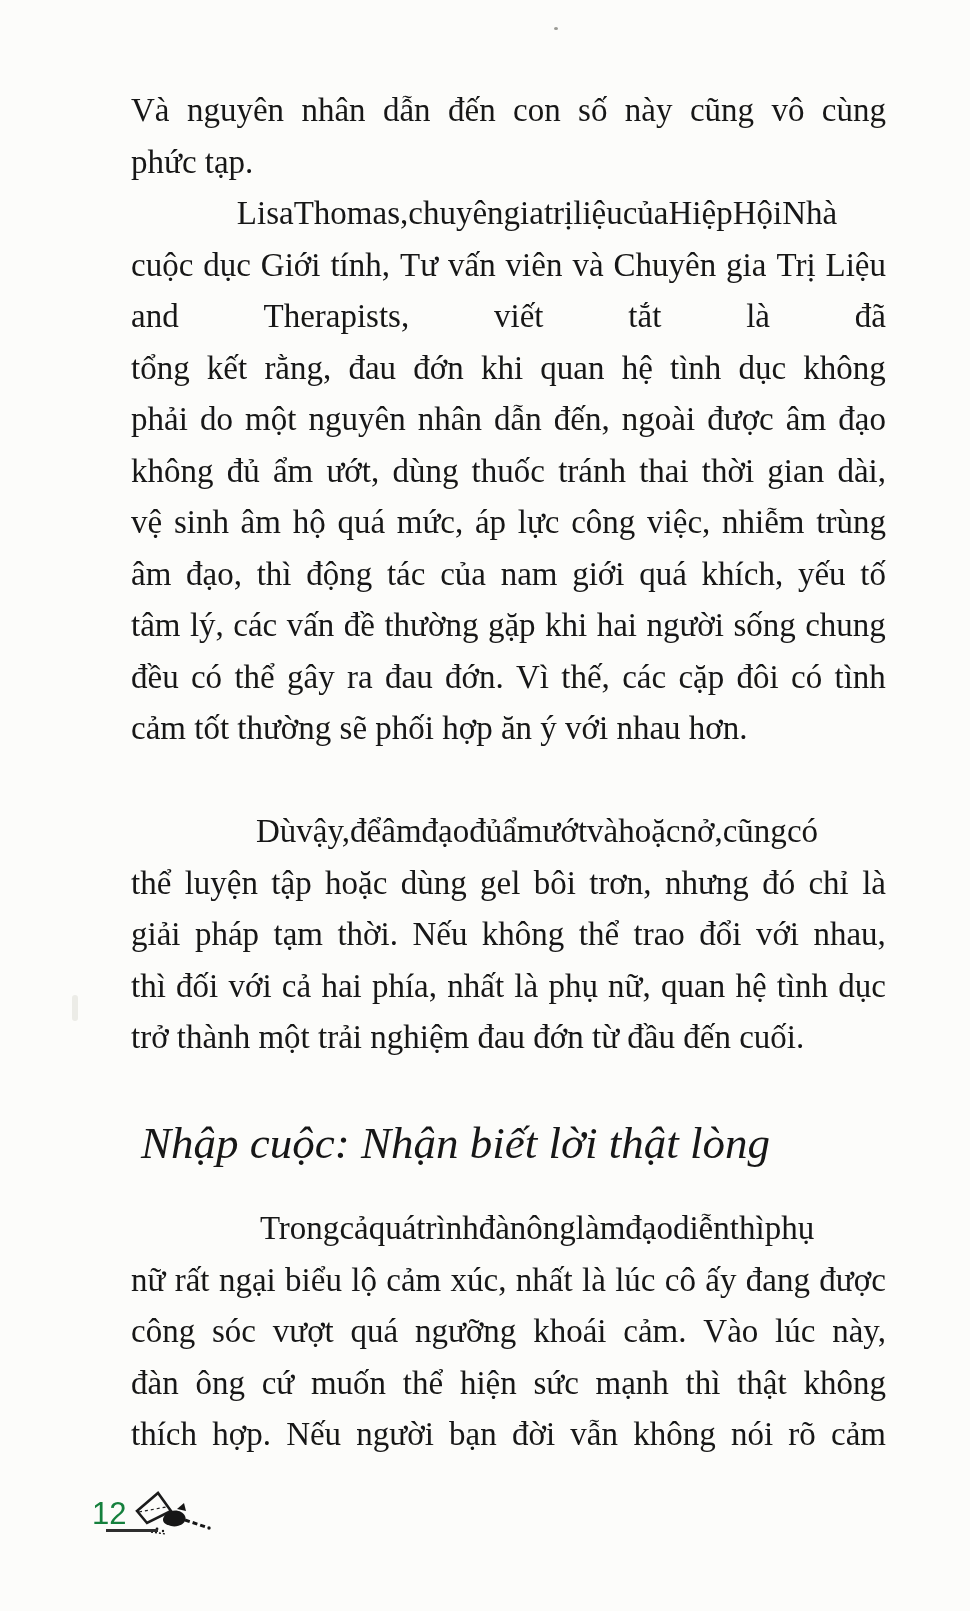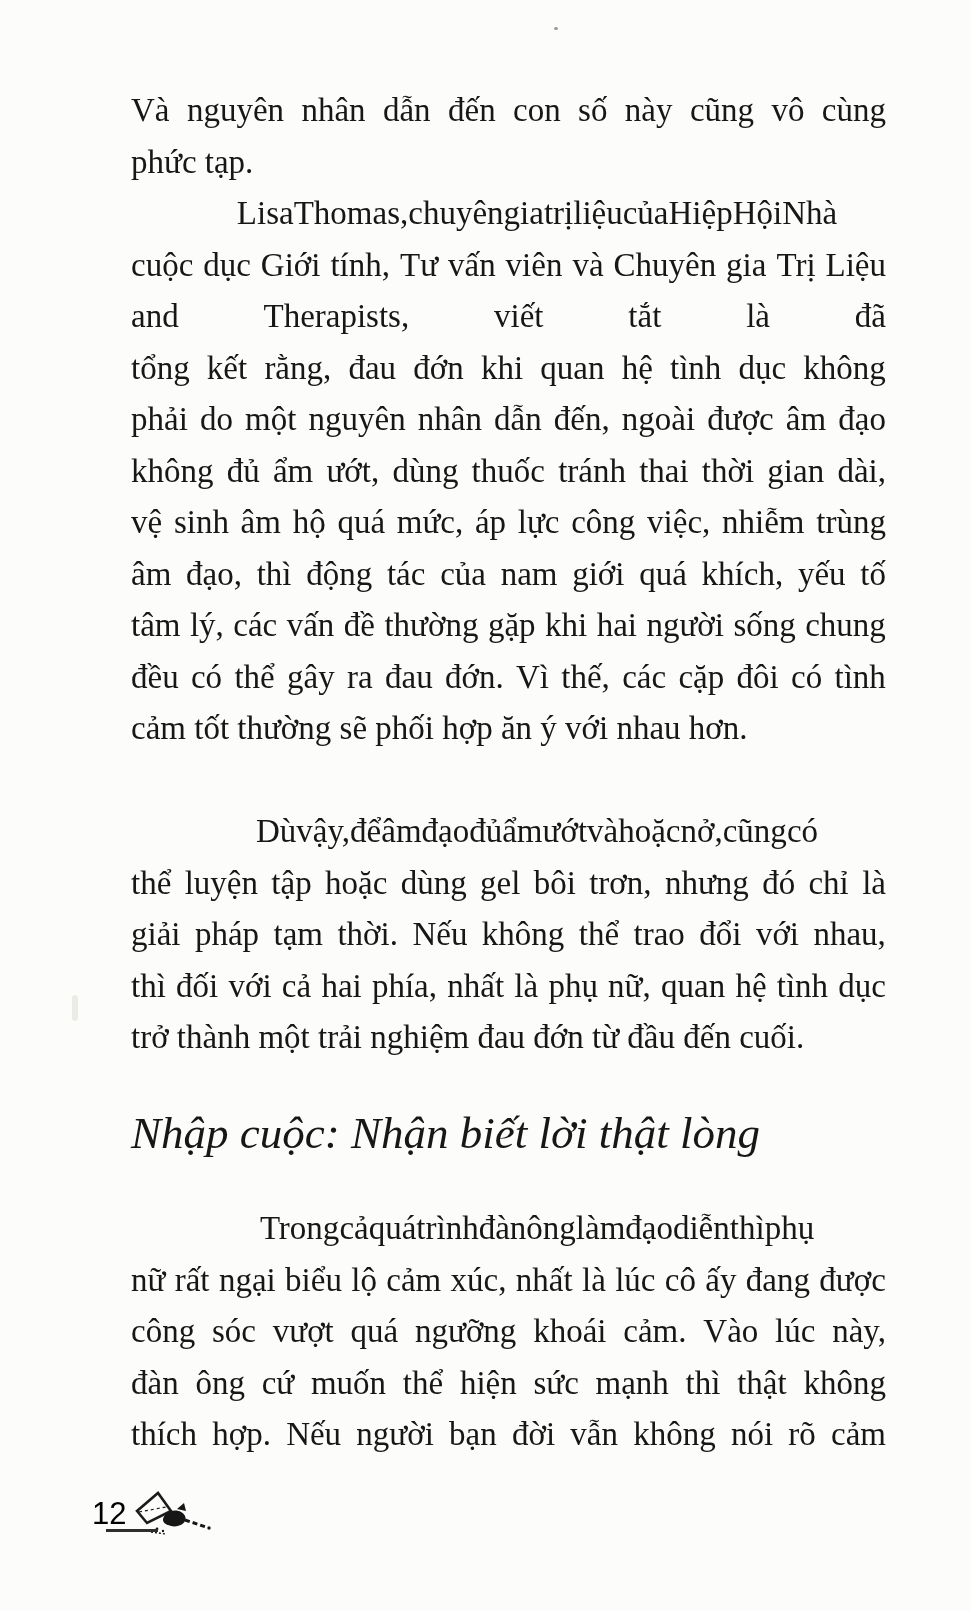--- a/index.html
+++ b/index.html
@@ -22,29 +22,29 @@
   .line.just{
     display:flex;justify-content:space-between;
   }
   .line.ind{
     padding-left:57px;
     justify-content:center;
   }
   .heading{
     position:absolute;left:131px;top:1104px;width:780px;
     font-size:45px;font-style:italic;font-weight:500;
-    line-height:58px;margin:0;white-space:nowrap;
+    line-height:58px;margin:10px;white-space:nowrap;
   }
   .footer{
     position:absolute;left:92px;top:1496px;width:160px;height:46px;
   }
   .pagenum{
     position:absolute;left:0;top:2px;
     font-family:"Liberation Sans", sans-serif;
-    font-size:31px;line-height:31px;color:#000000;
+    font-size:31px;line-height:31px;color:#15803d;
   }
   .ornament{
     position:absolute;left:34px;top:-6px;display:block;
   }
   .footer-rule{
     position:absolute;left:14px;top:33px;width:52px;height:2.5px;
     background:#2e2e2e;
   }
   .speck{
     position:absolute;background:#9a9a94;border-radius:50%;

